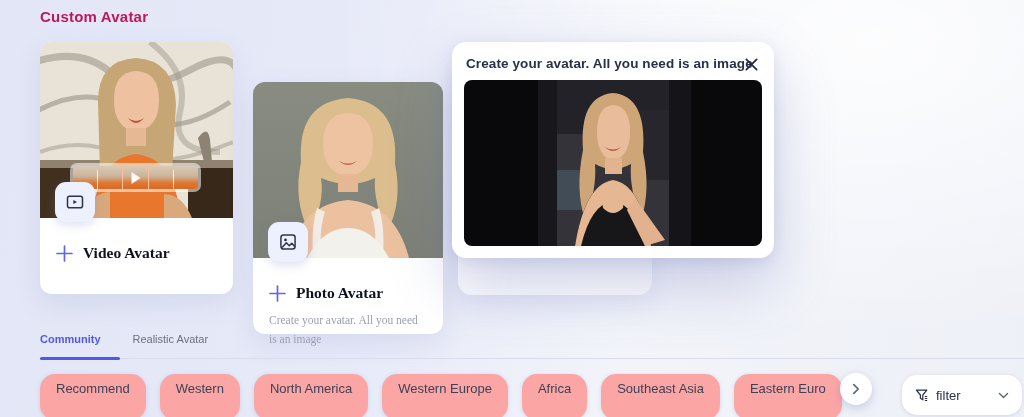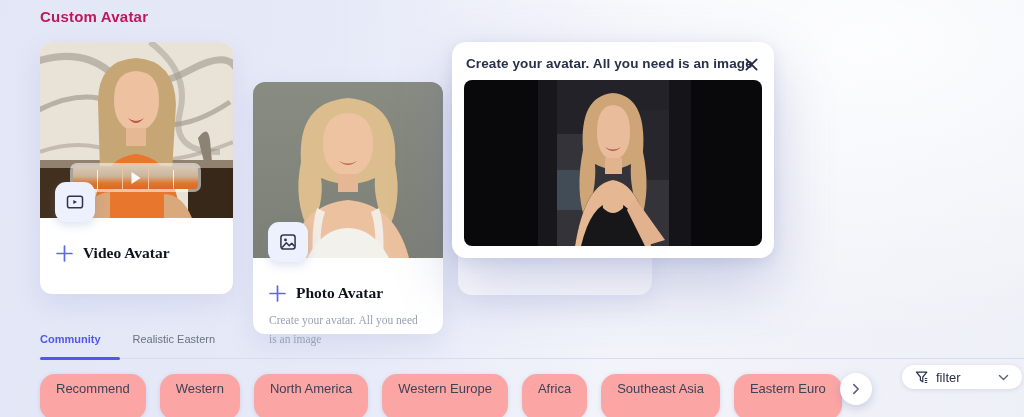--- a/index.html
+++ b/index.html
@@ -54,21 +54,21 @@
   .tab-underline{left:40px;top:357px;width:80px;height:3px;border-radius:2px;background:#5157e8;}
 
   
   .chips{left:40px;top:374px;display:flex;gap:14px;align-items:center;}
   .chip{height:46px;line-height:30px;padding:0 16px;border-radius:15px;background:#fca5a5;color:#3c4257;
     font-size:13px;white-space:nowrap;box-shadow:0 1px 4px rgba(140,148,190,.28);cursor:pointer;}
   .scroll-btn{left:840px;top:373px;width:32px;height:32px;border-radius:50%;background:#fff;z-index:6;
     box-shadow:0 3px 10px rgba(120,130,180,.35);display:flex;align-items:center;justify-content:center;cursor:pointer;}
 
   
-  .filter-pill{left:902px;top:365px;width:120px;height:24px;border-radius:15px;background:#fff;
+  .filter-pill{left:902px;top:375px;width:120px;height:40px;border-radius:15px;background:#fff;
     box-shadow:0 1px 4px rgba(140,148,190,.28);display:flex;align-items:center;padding:0 12px;box-sizing:border-box;cursor:pointer;z-index:6;}
   .filter-label{font-size:13px;color:#28304a;margin-left:6px;}
   .filter-chevron{margin-left:auto;display:flex;align-items:center;}
 </style>
 </head>
 <body>
 
 <div class="abs page-title">Custom Avatar</div>
 
 <div class="abs card" style="left:40px;top:42px;width:193px;height:252px;">
@@ -185,21 +185,21 @@
         <path d="M44 112 q12 16 24 0 l-2 16 q-10 10 -20 0 z" fill="#e6b793"></path>
         <path d="M78 118 L108 160 L88 166 L70 130 Z" fill="#e2b18d"></path>
       </svg>
     </div>
   </div>
 </div>
 
 <div class="abs tabs-divider"></div>
 <div class="abs tabs">
   <div class="tab active">Community</div>
-  <div class="tab">Realistic Eastern</div>
+  <div class="tab">Realistic Avatar</div>
 </div>
 <div class="abs tab-underline"></div>
 
 <div class="abs chips">
   <div class="chip">Recommend</div>
   <div class="chip">Western</div>
   <div class="chip">North America</div>
   <div class="chip">Western Europe</div>
   <div class="chip">Africa</div>
   <div class="chip">Southeast Asia</div>

